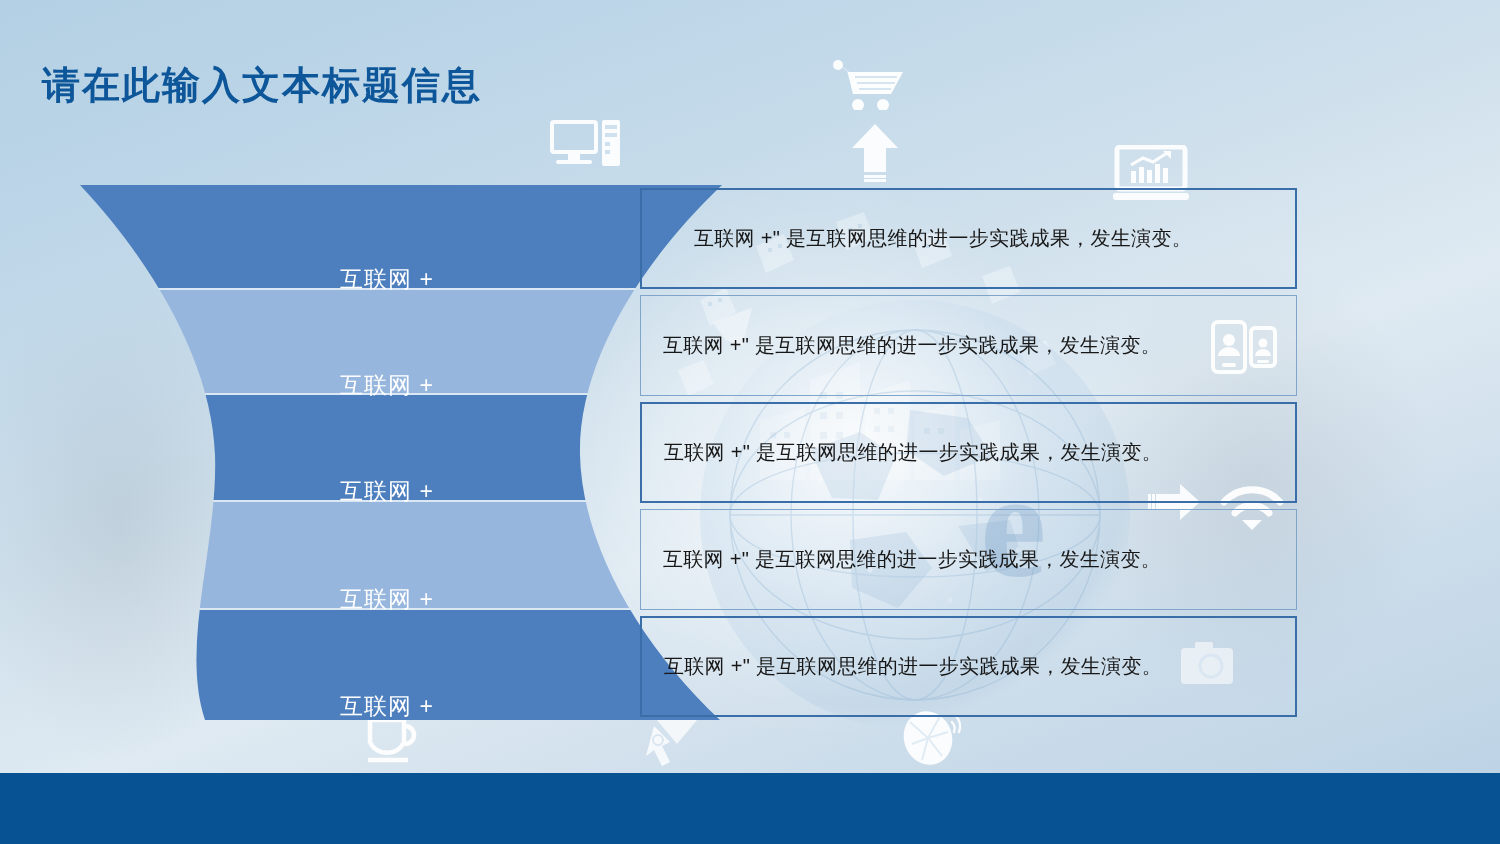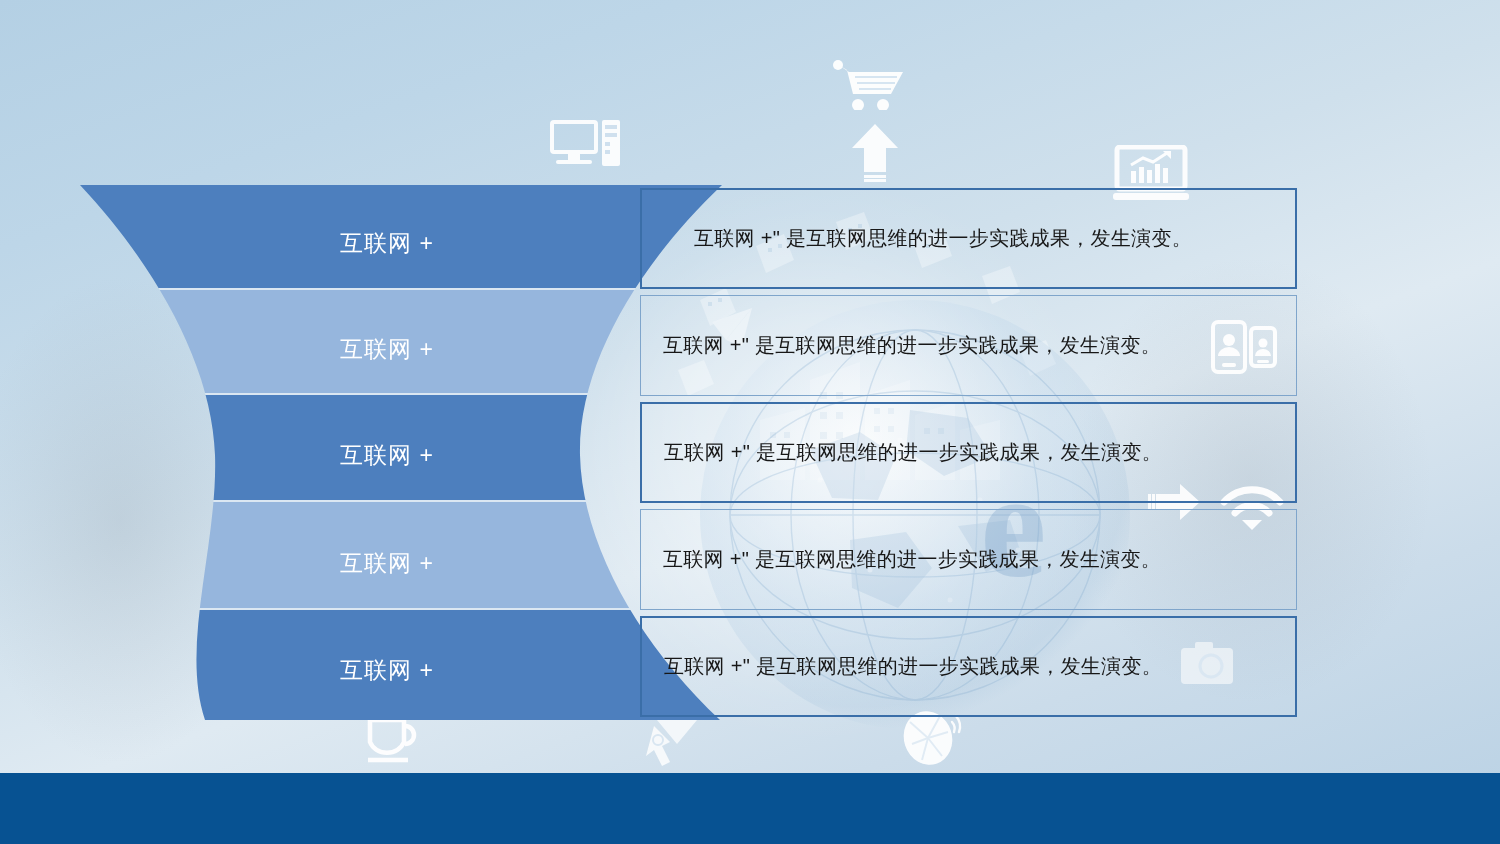--- a/index.html
+++ b/index.html
@@ -106,20 +106,21 @@
   }
   .textbox.r1 .body-text { padding-left: 52px; }
 
   
   .funnel-label {
     position: absolute;
     font-size: 23px;
     color: #ffffff;
     white-space: nowrap;
     letter-spacing: 1px;
+    margin-top: 36px;
   }
 
   
   #bottombar {
     position: absolute;
     left: 0; bottom: 0;
     width: 1500px; height: 71px;
     background: #075292;
   }
 </style>
@@ -362,20 +363,21 @@
   <div class="deco-icon" style="left:1179px; top:640px;">
     <svg width="56" height="46" viewBox="0 0 56 46">
       <g fill="#ffffff" opacity="0.58">
         <rect x="2" y="8" width="52" height="36" rx="4"></rect>
         <rect x="16" y="2" width="18" height="8" rx="2"></rect>
       </g>
       <circle cx="32" cy="26" r="11" fill="none" stroke="#d8e6f2" stroke-width="3" opacity="0.9"></circle>
     </svg>
   </div>
 
+  <div id="title">请在此输入文本标题信息</div>
 
   <div id="funnel">
     <svg width="680" height="535" viewBox="0 0 680 535">
       <defs>
 
         <clipPath id="funnelClip">
           <path d="
             M 20,0
             C 95,80 152,180 155,270
             C 158,360 120,460 145,535

